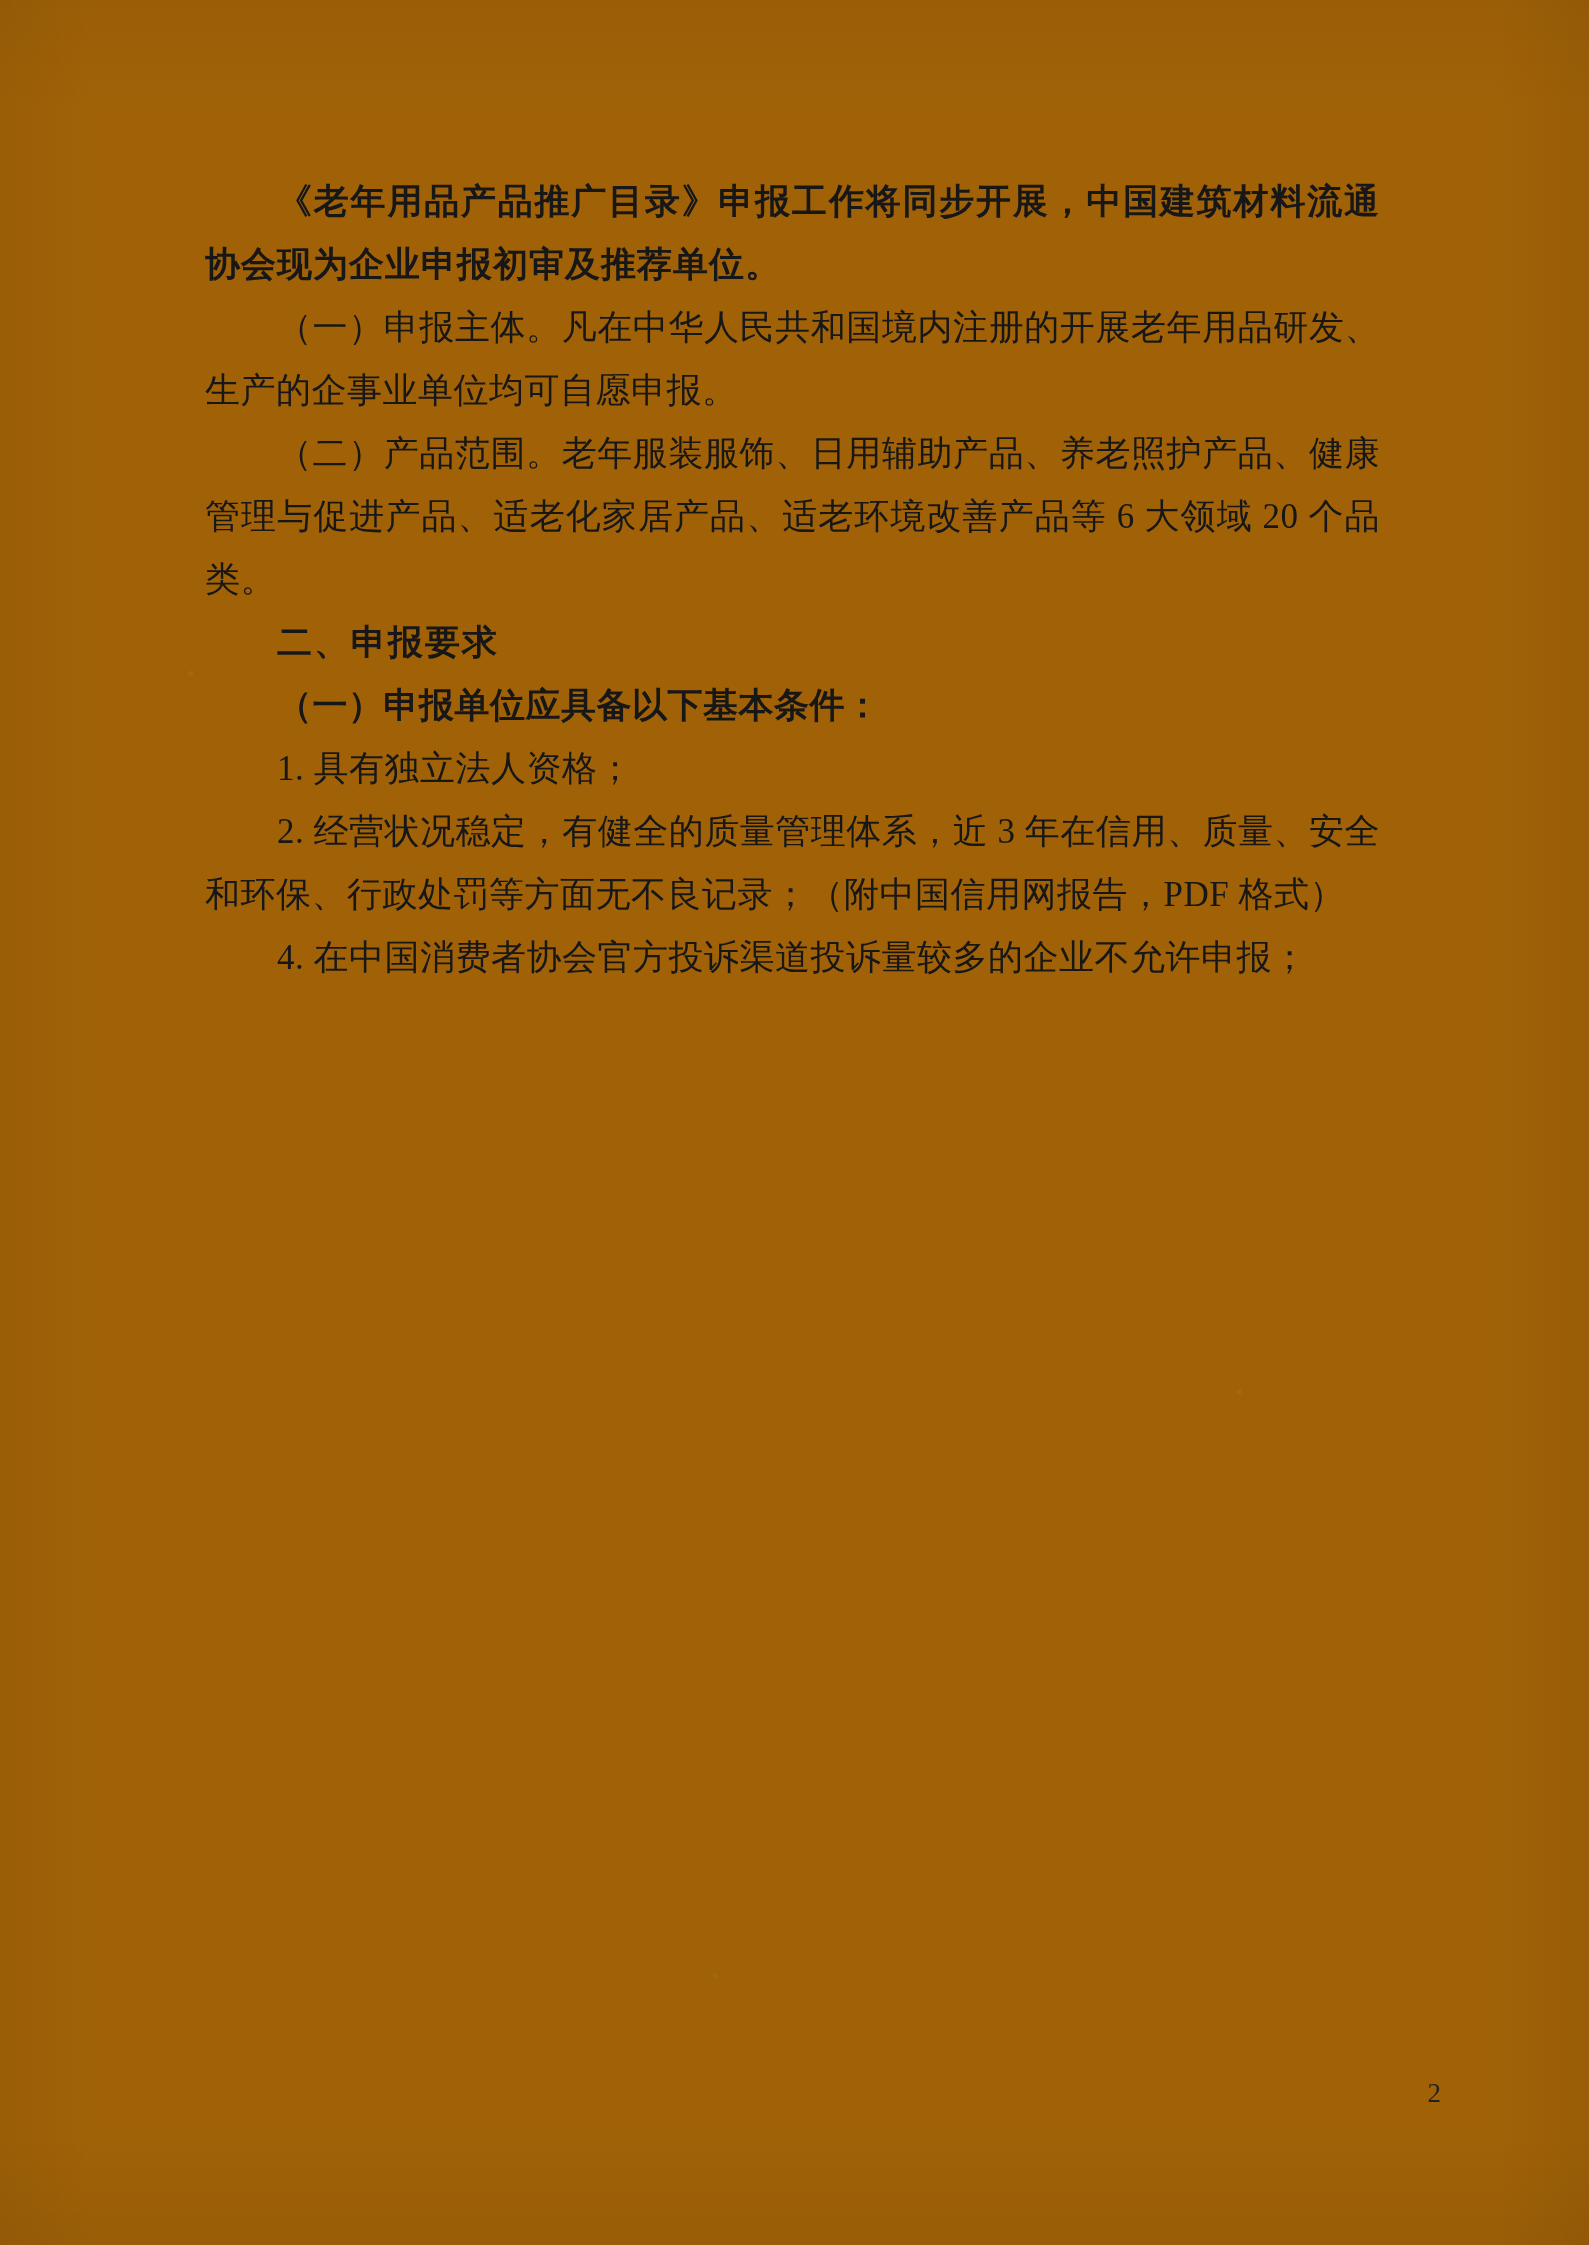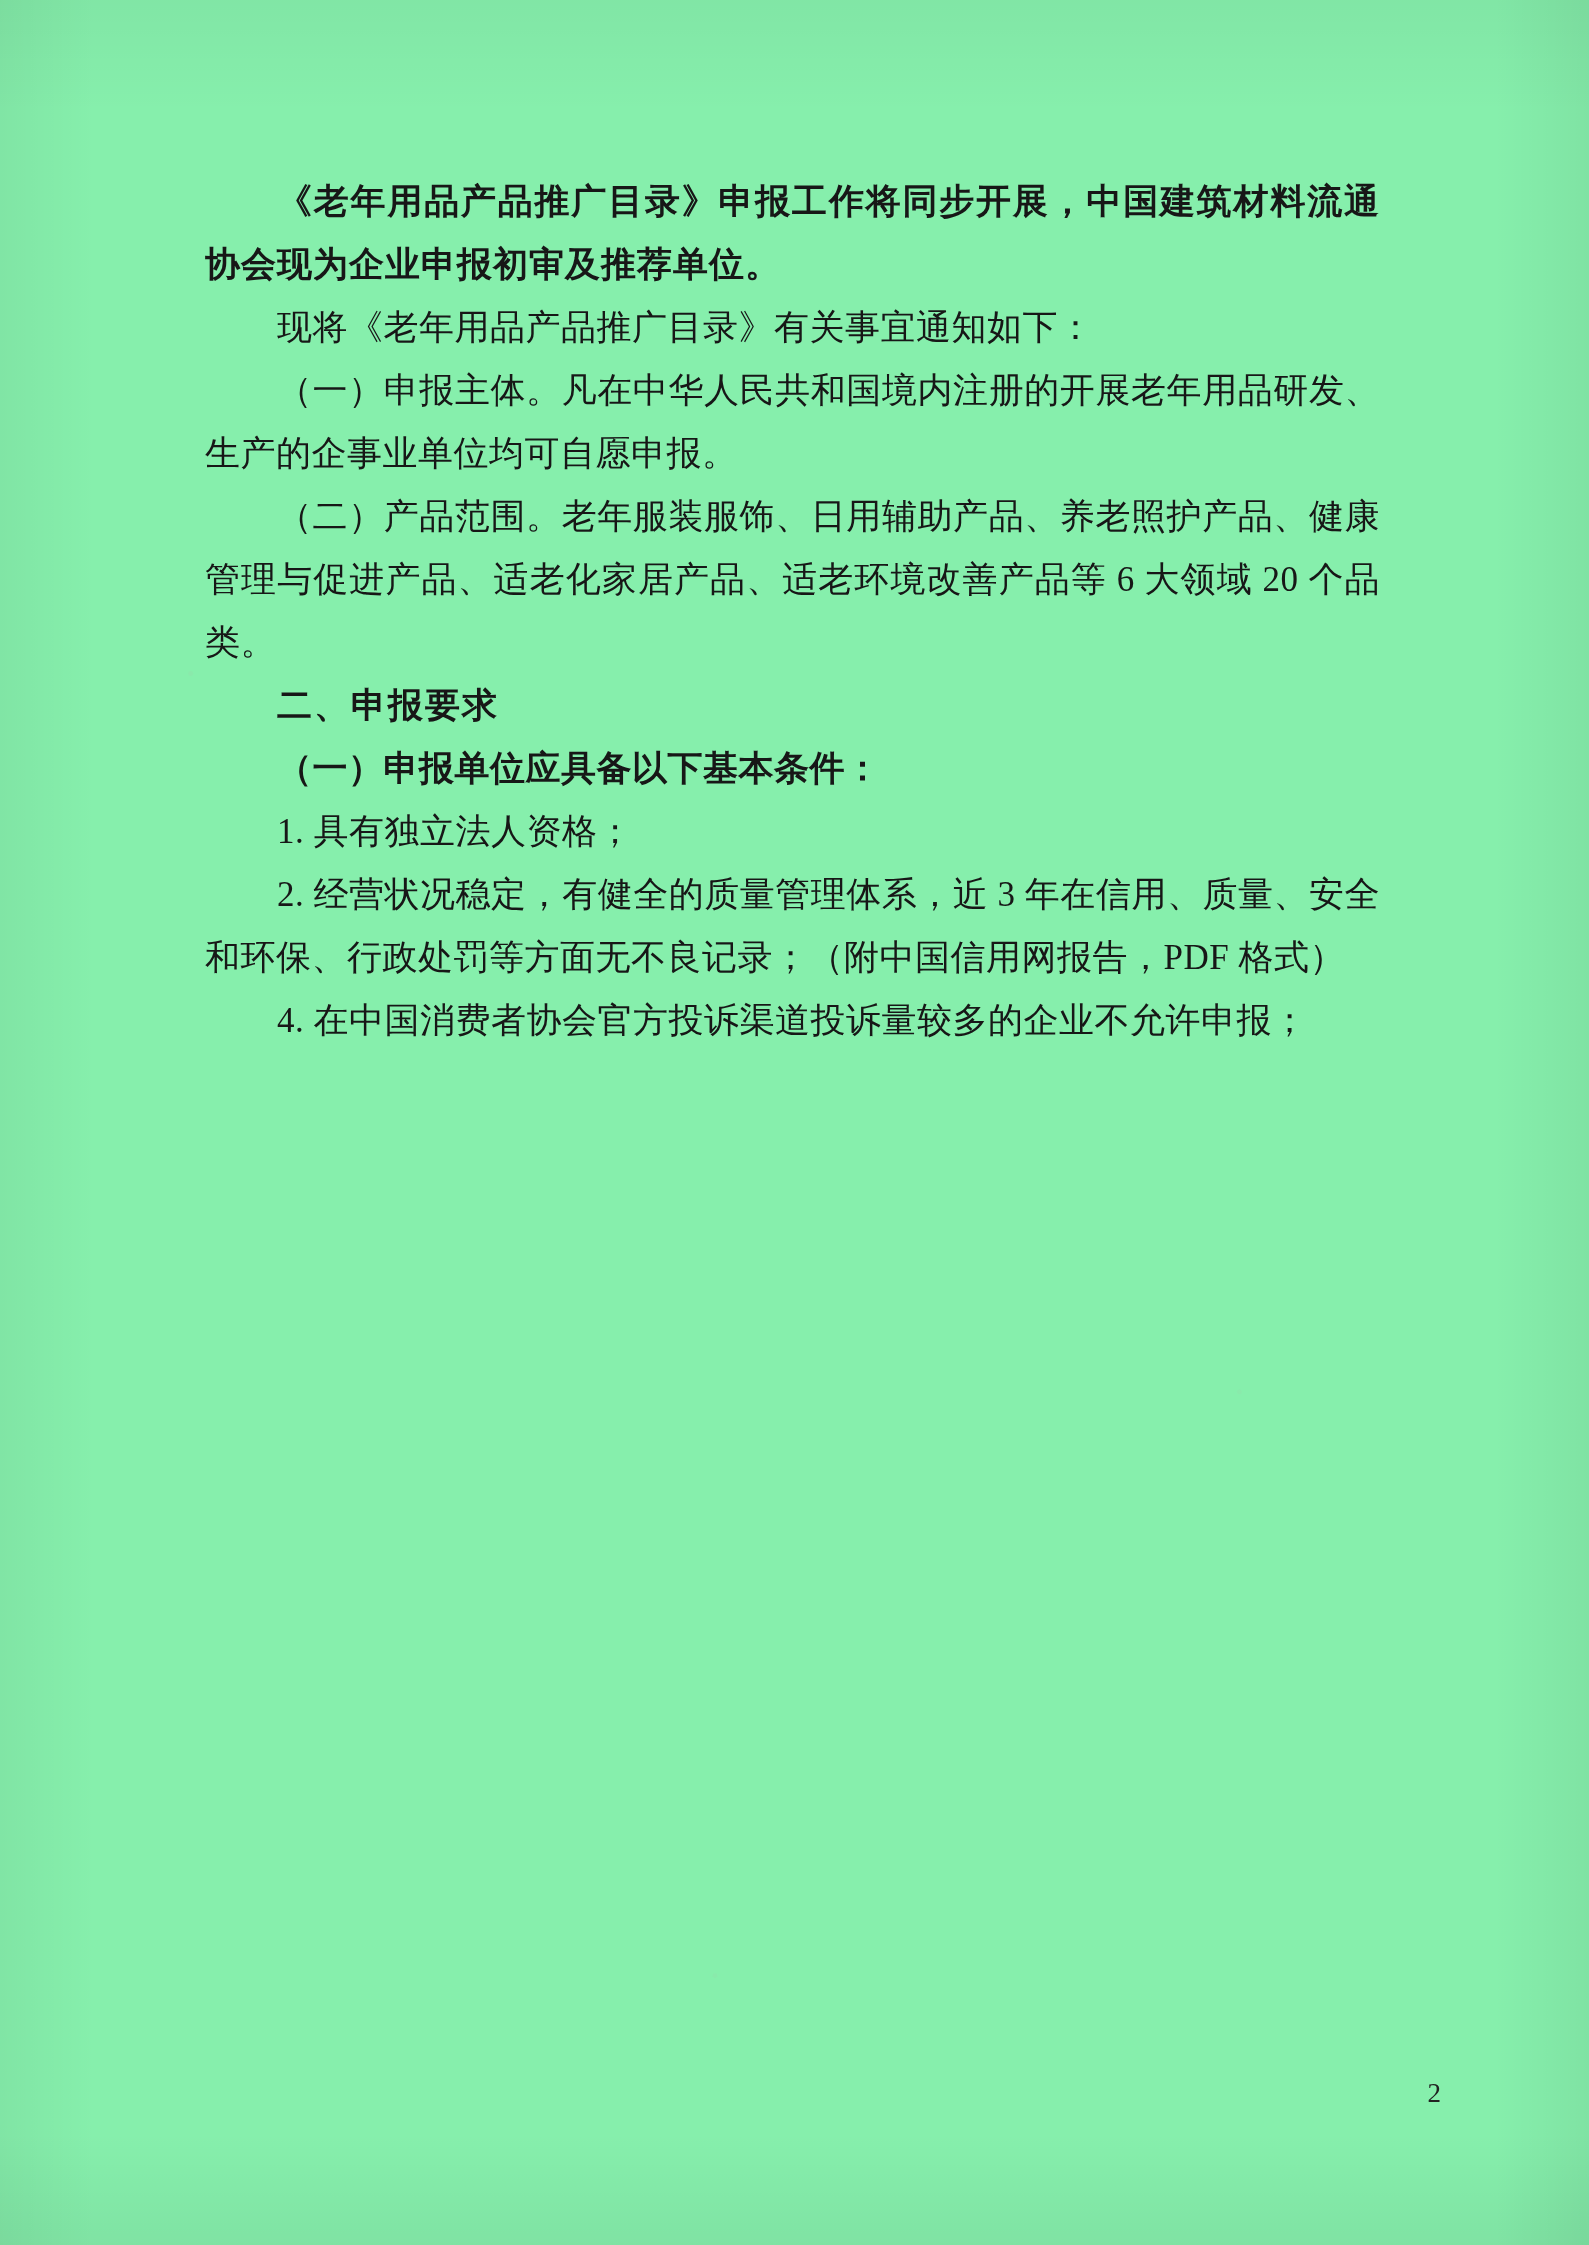--- a/index.html
+++ b/index.html
@@ -11,21 +11,21 @@
     width: 1589px;
     height: 2245px;
     position: relative;
     font-family: "Liberation Serif", "DejaVu Serif", serif;
     color: #1b1b1b;
     overflow: hidden;
   }
   .page {
     position: absolute;
     inset: 0;
-    background: #86efac;
+    background: #a16207;
   }
   
   .page::before {
     content: "";
     position: absolute;
     inset: 0;
     background:
       linear-gradient(to right, rgba(0,0,0,0.045), rgba(0,0,0,0) 6%, rgba(0,0,0,0) 94%, rgba(0,0,0,0.05)),
       linear-gradient(to bottom, rgba(0,0,0,0.04), rgba(0,0,0,0) 5%, rgba(0,0,0,0) 95%, rgba(0,0,0,0.05));
     pointer-events: none;
@@ -83,21 +83,20 @@
 </head>
 <body>
 
 <div class="page">
 
   <div class="content">
 
     <p class="indent bold">《老年用品产品推广目录》申报工作将同步开展，中国建筑材料流通协会现为企业申报初审及推荐单位。</p>
 
 
-    <p class="indent">现将《老年用品产品推广目录》有关事宜通知如下：</p>
 
 
     <p class="indent">（一）申报主体。凡在中华人民共和国境内注册的开展老年用品研发、生产的企事业单位均可自愿申报。</p>
 
     <p class="indent">（二）产品范围。老年服装服饰、日用辅助产品、养老照护产品、健康管理与促进产品、适老化家居产品、适老环境改善产品等 6 大领域 20 个品类。</p>
 
     <p class="heading">二、申报要求</p>
 
     <p class="sub-bold">（一）申报单位应具备以下基本条件：</p>
 

